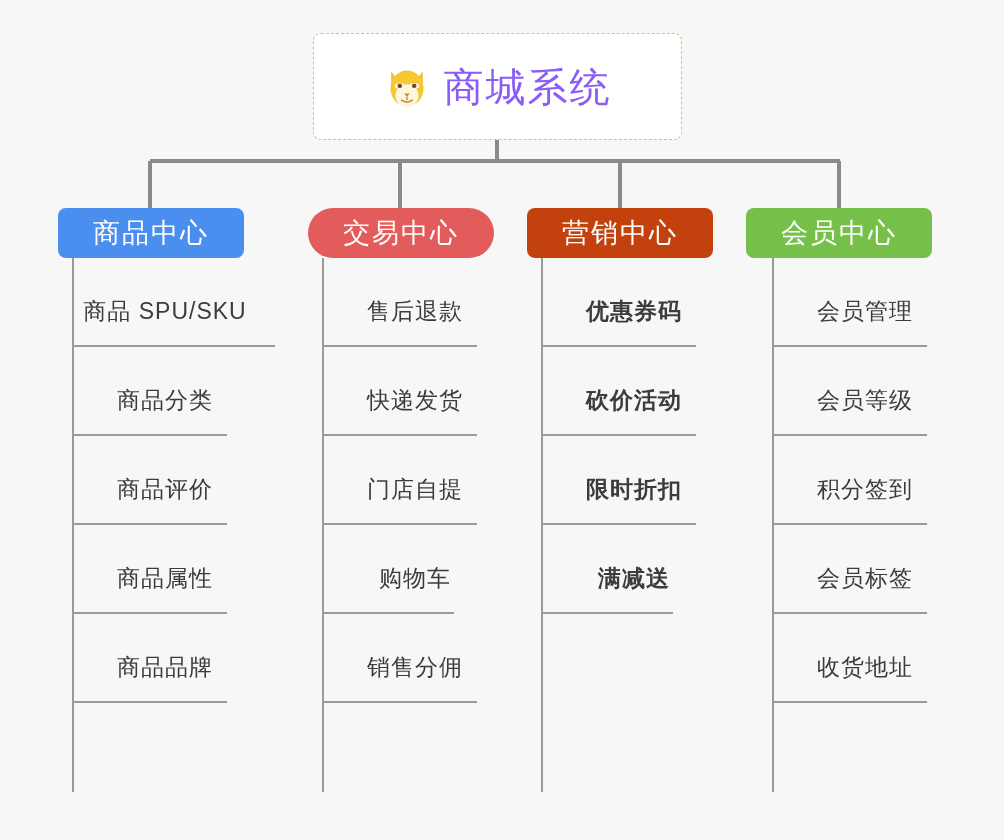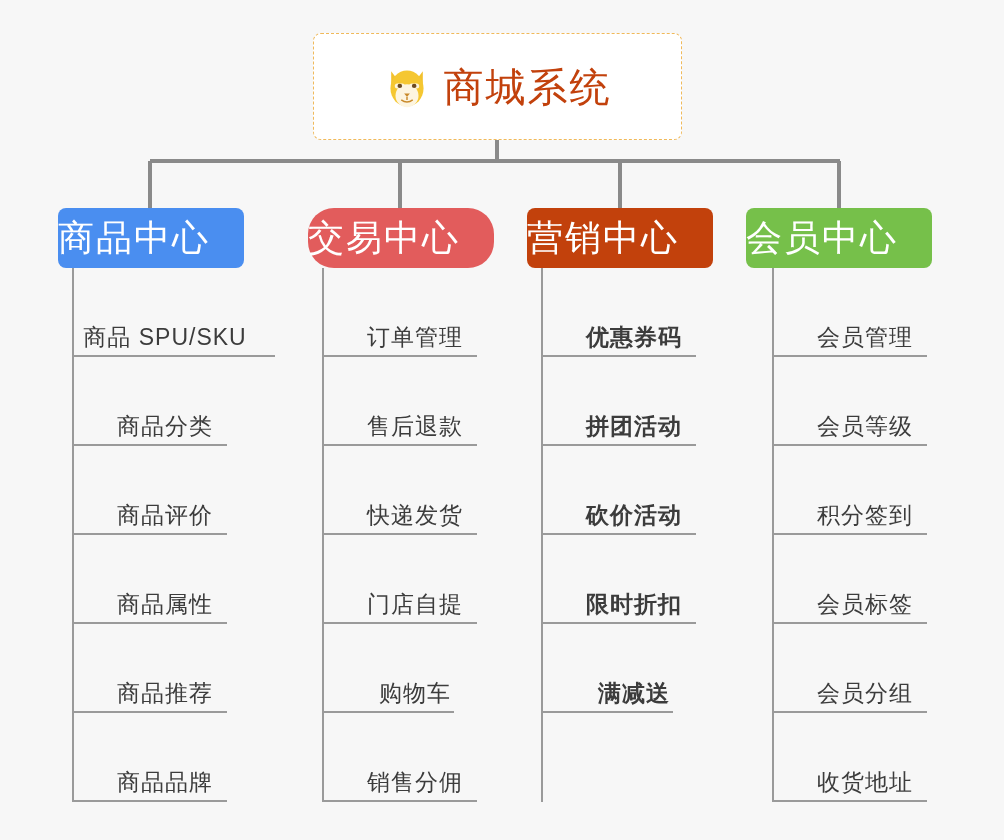--- a/index.html
+++ b/index.html
@@ -55,42 +55,42 @@
     pointer-events: none;
   }
 
   
   .column {
     position: absolute;
     top: 208px;
   }
   .col-header {
     box-sizing: border-box;
-    height: 60px;
+    height: 50px;
     border-radius: 8px;
     color: #ffffff;
-    font-size: 36px;
+    font-size: 27px;
     letter-spacing: 2px;
     display: flex;
     align-items: center;
-    justify-content: flex-start;
+    justify-content: center;
     white-space: nowrap;
   }
   .leaf-list {
     position: relative;
     margin-top: 0;
   }
   .leaf {
     position: relative;
     height: 89px;
     box-sizing: border-box;
     display: flex;
     align-items: flex-end;
     justify-content: center;
-    padding-bottom: 8px;
+    padding-bottom: 24px;
   }
   .leaf-underline {
     position: absolute;
     left: 0;
     bottom: 0;
     height: 2px;
     background: #9a9a9a;
   }
   .leaf-label {
     font-size: 23px;
@@ -141,21 +141,21 @@
     <ellipse cx="32" cy="34" rx="23" ry="25" fill="#f5c731"></ellipse>
     <ellipse cx="32" cy="44" rx="16" ry="16" fill="#fdf5e0"></ellipse>
     <rect x="15" y="27" width="14" height="7" rx="3.5" fill="#fdf5e0"></rect>
     <rect x="35" y="27" width="14" height="7" rx="3.5" fill="#fdf5e0"></rect>
     <ellipse cx="22" cy="30.5" rx="3.2" ry="3" fill="#6b4a21"></ellipse>
     <ellipse cx="42" cy="30.5" rx="3.2" ry="3" fill="#6b4a21"></ellipse>
     <path d="M28 41 L36 41 L32 46 Z" fill="#c98a2b"></path>
     <path d="M32 46 L32 50" stroke="#c98a2b" stroke-width="2" fill="none"></path>
     <path d="M24 50 Q32 56 40 50" stroke="#c98a2b" stroke-width="2" fill="none"></path>
   </svg>
-  <span id="root-title" style="color: #c2410c;">商城系统</span>
+  <span id="root-title" style="color: #8b5cf6;">商城系统</span>
 </div>
 
 <div class="column" id="col-0">
   <div class="col-header" style="background: rgb(74, 142, 240);">
     <span>商品中心</span>
   </div>
   <div class="leaf-list">
       <div class="trunk" style="height: 534px; background: rgb(154, 154, 154);"></div>
       <div class="leaf">
         <div class="leaf-underline" style="width: 203px; background: rgb(154, 154, 154);"></div>
@@ -168,41 +168,33 @@
       <div class="leaf">
         <div class="leaf-underline" style="width: 155px; background: rgb(154, 154, 154);"></div>
         <span class="leaf-label">商品评价</span>
       </div>
       <div class="leaf">
         <div class="leaf-underline" style="width: 155px; background: rgb(154, 154, 154);"></div>
         <span class="leaf-label">商品属性</span>
       </div>
       <div class="leaf">
         <div class="leaf-underline" style="width: 155px; background: rgb(154, 154, 154);"></div>
-        <span class="leaf-label">商品推荐</span>
-      </div>
-      <div class="leaf">
-        <div class="leaf-underline" style="width: 155px; background: rgb(154, 154, 154);"></div>
         <span class="leaf-label">商品品牌</span>
       </div>
     </div>
 </div>
 
 <div class="column" id="col-1">
   <div class="col-header" style="background: rgb(226, 92, 92); border-radius: 26px;">
     <span>交易中心</span>
   </div>
   <div class="leaf-list">
       <div class="trunk" style="height: 534px; background: rgb(154, 154, 154);"></div>
       <div class="leaf">
         <div class="leaf-underline" style="width: 155px; background: rgb(154, 154, 154);"></div>
-        <span class="leaf-label">订单管理</span>
-      </div>
-      <div class="leaf">
-        <div class="leaf-underline" style="width: 155px; background: rgb(154, 154, 154);"></div>
         <span class="leaf-label">售后退款</span>
       </div>
       <div class="leaf">
         <div class="leaf-underline" style="width: 155px; background: rgb(154, 154, 154);"></div>
         <span class="leaf-label">快递发货</span>
       </div>
       <div class="leaf">
         <div class="leaf-underline" style="width: 155px; background: rgb(154, 154, 154);"></div>
         <span class="leaf-label">门店自提</span>
       </div>
@@ -222,24 +214,20 @@
     <span>营销中心</span>
   </div>
   <div class="leaf-list">
       <div class="trunk" style="height: 534px; background: rgb(154, 154, 154);"></div>
       <div class="leaf">
         <div class="leaf-underline" style="width: 155px; background: rgb(154, 154, 154);"></div>
         <span class="leaf-label">优惠券码</span>
       </div>
       <div class="leaf">
         <div class="leaf-underline" style="width: 155px; background: rgb(154, 154, 154);"></div>
-        <span class="leaf-label">拼团活动</span>
-      </div>
-      <div class="leaf">
-        <div class="leaf-underline" style="width: 155px; background: rgb(154, 154, 154);"></div>
         <span class="leaf-label">砍价活动</span>
       </div>
       <div class="leaf">
         <div class="leaf-underline" style="width: 155px; background: rgb(154, 154, 154);"></div>
         <span class="leaf-label">限时折扣</span>
       </div>
       <div class="leaf">
         <div class="leaf-underline" style="width: 132px; background: rgb(154, 154, 154);"></div>
         <span class="leaf-label">满减送</span>
       </div>
@@ -263,20 +251,16 @@
       <div class="leaf">
         <div class="leaf-underline" style="width: 155px; background: rgb(154, 154, 154);"></div>
         <span class="leaf-label">积分签到</span>
       </div>
       <div class="leaf">
         <div class="leaf-underline" style="width: 155px; background: rgb(154, 154, 154);"></div>
         <span class="leaf-label">会员标签</span>
       </div>
       <div class="leaf">
         <div class="leaf-underline" style="width: 155px; background: rgb(154, 154, 154);"></div>
-        <span class="leaf-label">会员分组</span>
-      </div>
-      <div class="leaf">
-        <div class="leaf-underline" style="width: 155px; background: rgb(154, 154, 154);"></div>
         <span class="leaf-label">收货地址</span>
       </div>
     </div>
 </div>
 
 </body></html>

